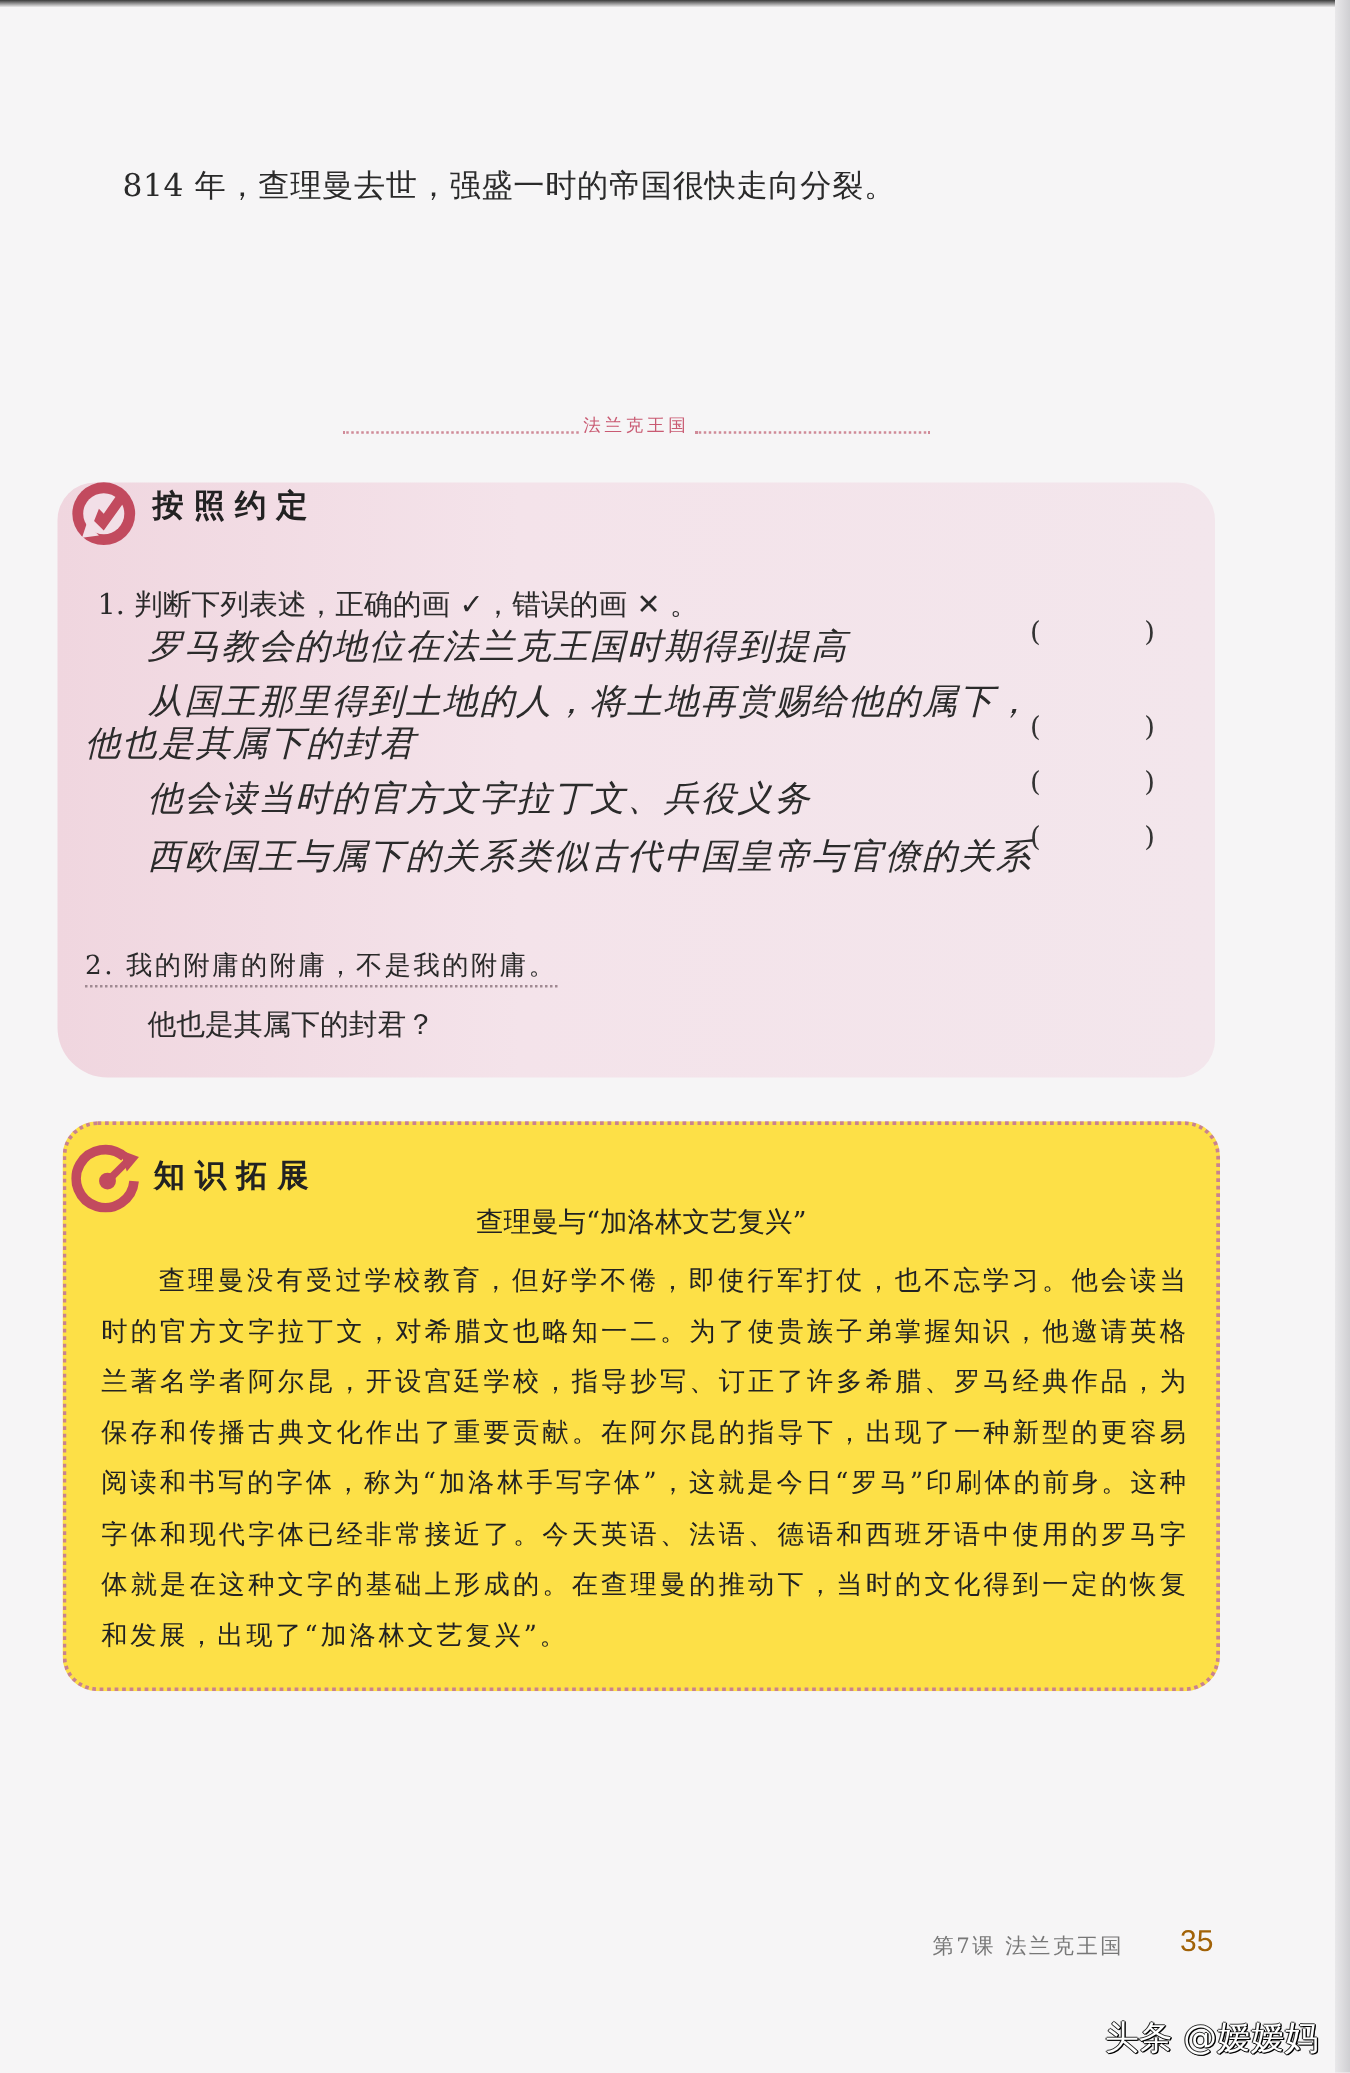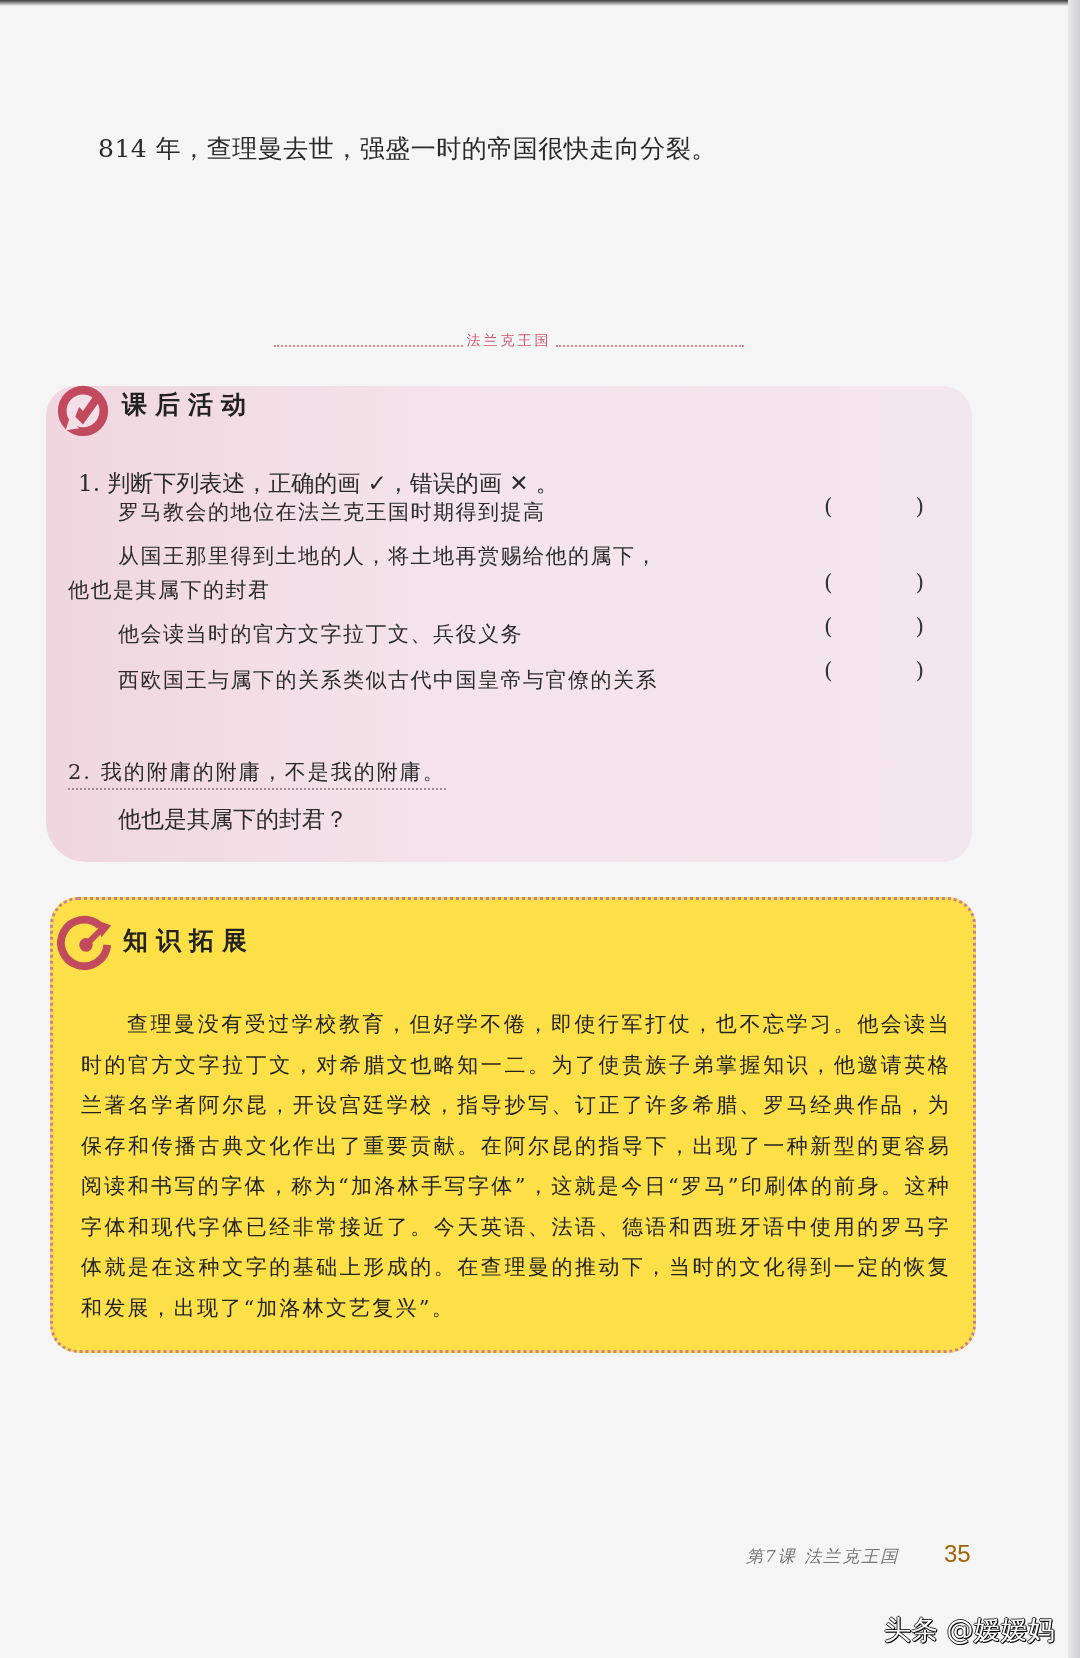--- a/index.html
+++ b/index.html
@@ -37,21 +37,21 @@
     border-radius: 30px 30px 30px 40px;
   }
   .section-icon {
     position: absolute; width: 58px; height: 58px;
   }
   .section-title {
     position: absolute; font-family: "DejaVu Sans", "Liberation Sans", sans-serif;
     font-weight: bold; font-size: 25px; letter-spacing: 8px; color: #222;
   }
   .q1-title { position: absolute; left: 32px; top: 82px; font-size: 23px; }
-  .stmt { position: absolute; font-size: 21px; letter-spacing: 1.5px; color: #2b2b2b; }
+  .stmt { position: absolute; font-size: 28px; letter-spacing: 1.5px; color: #2b2b2b; font-style: italic; }
   .paren {
     position: absolute; font-size: 22px; color: #333; width: 100px;
     display: flex; justify-content: space-between;
   }
   .q2 { position: absolute; left: 22px; top: 372px; font-size: 21px; letter-spacing: 2px;
         border-bottom: 2px dotted #a08a92; padding-bottom: 2px; }
   .q2-sub { position: absolute; left: 72px; top: 418px; font-size: 23px; }
   .knowledge-box {
     position: absolute; left: 50px; top: 897px; width: 920px; height: 450px;
     border: 3px dotted #c9828f; border-radius: 28px; background: #fde047;
@@ -61,21 +61,20 @@
     font-size: 22px; color: #222;
   }
   .k-body {
     position: absolute; left: 28px; top: 104px; width: 870px;
     font-size: 21px; line-height: 40.5px; letter-spacing: 2.2px; color: #222;
     text-indent: 46px; text-align: justify;
   }
   .footer {
     position: absolute; left: 746px; top: 1545px; font-size: 17px; color: #777;
     letter-spacing: 2px;
-    font-style: italic;
   }
   .page-num {
     position: absolute; left: 944px; top: 1540px; font-size: 24px; color: #a16207;
     font-family: "Liberation Sans", sans-serif;
   }
   .watermark {
     position: absolute; left: 884px; top: 1612px; font-size: 27px; color: #fff;
     font-family: "DejaVu Sans", sans-serif;
     text-shadow: 1px 1px 0 #000, -1px 0 0 #333, 0 -1px 0 #333, 1px 0 0 #000, 0 1px 0 #000;
   }
@@ -96,21 +95,21 @@
   <span class="dots"></span>
 </div>
 
 <div class="activity-box">
   <svg class="section-icon" style="left:8px; top:-6px;" viewBox="0 0 60 60">
     <circle cx="30" cy="32" r="26" fill="#c24a5e"></circle>
     <circle cx="30" cy="32" r="17" fill="#f2dfe7"></circle>
     <path d="M22 38 L30 46 L50 18 L44 12 L30 32 L26 28 Z" fill="#c24a5e"></path>
     <path d="M16 40 L26 50 L12 52 Z" fill="#f2dfe7"></path>
   </svg>
-  <div class="section-title" style="left:76px; top:2px;">课后活动</div>
+  <div class="section-title" style="left:76px; top:2px;">按照约定</div>
 
   <div class="q1-title">1. 判断下列表述，正确的画 ✓，错误的画 ✕ 。</div>
 
   <div class="stmt" style="left:72px; top:112px;">罗马教会的地位在法兰克王国时期得到提高</div>
   <div class="paren" style="left:778px; top:108px;">
     <span>(</span>
       <span>)</span>
   </div>
 
   <div class="stmt" style="left:72px; top:156px;">从国王那里得到土地的人，将土地再赏赐给他的属下，</div>
@@ -137,18 +136,19 @@
 </div>
 
 <div class="knowledge-box">
   <svg class="section-icon" style="left:4px; top:12px;" viewBox="0 0 60 60">
     <path d="M44 14 A24 24 0 1 0 52 34" fill="none" stroke="#c24a5e" stroke-width="8"></path>
     <circle cx="30" cy="34" r="7" fill="#c24a5e"></circle>
     <path d="M30 34 L46 18" stroke="#c24a5e" stroke-width="6"></path>
     <path d="M40 8 L56 14 L46 26 Z" fill="#c24a5e"></path>
   </svg>
   <div class="section-title" style="left:70px; top:24px;">知识拓展</div>
+  <div class="k-subtitle">查理曼与“加洛林文艺复兴”</div>
   <div class="k-body">查理曼没有受过学校教育，但好学不倦，即使行军打仗，也不忘学习。他会读当时的官方文字拉丁文，对希腊文也略知一二。为了使贵族子弟掌握知识，他邀请英格兰著名学者阿尔昆，开设宫廷学校，指导抄写、订正了许多希腊、罗马经典作品，为保存和传播古典文化作出了重要贡献。在阿尔昆的指导下，出现了一种新型的更容易阅读和书写的字体，称为“加洛林手写字体”，这就是今日“罗马”印刷体的前身。这种字体和现代字体已经非常接近了。今天英语、法语、德语和西班牙语中使用的罗马字体就是在这种文字的基础上形成的。在查理曼的推动下，当时的文化得到一定的恢复和发展，出现了“加洛林文艺复兴”。</div>
 </div>
 
 <div class="footer">第7课  法兰克王国</div>
 <div class="page-num">35</div>
 <div class="watermark">头条 @嫒嫒妈</div>
 
 </body></html>

